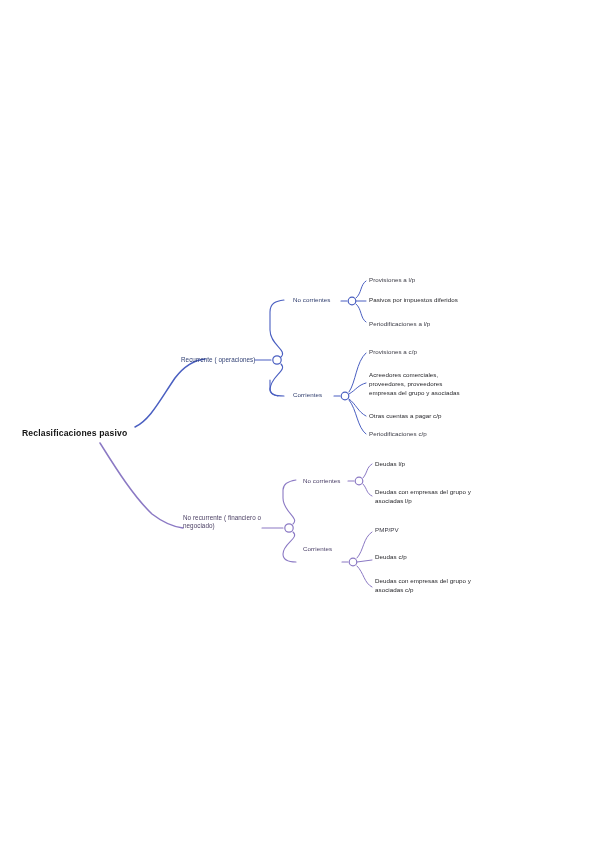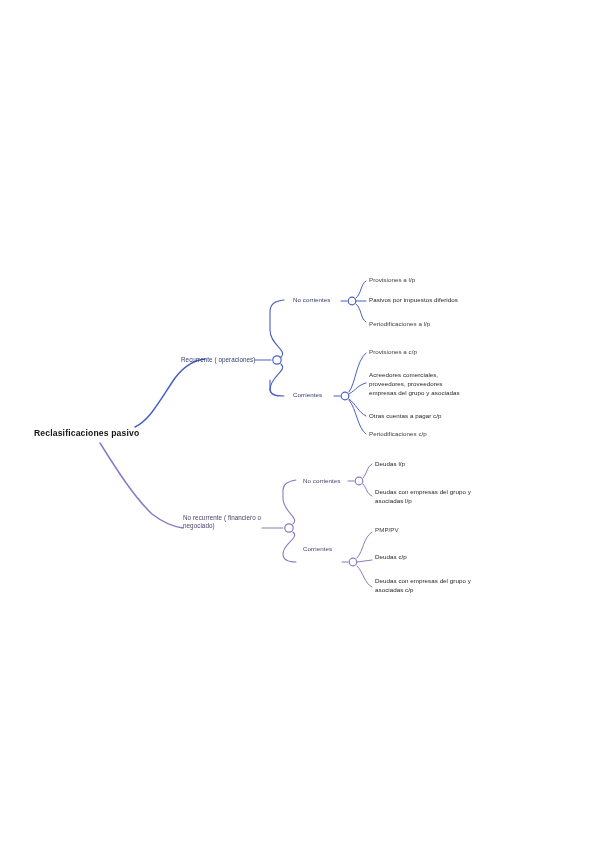--- a/index.html
+++ b/index.html
@@ -110,21 +110,21 @@
       <path d="M 363 484 C 368 490 366 493 372 496" stroke="#8b79c4" stroke-width="1"></path>
 
       <path d="M 342 562 L 348 562" stroke="#8b79c4" stroke-width="1.1"></path>
       <circle cx="353" cy="562" r="3.8" fill="#ffffff" stroke="#8b79c4" stroke-width="1.2"></circle>
       <path d="M 357 558 C 364 550 363 538 372 532" stroke="#8b79c4" stroke-width="1"></path>
       <path d="M 357 562 L 372 560" stroke="#8b79c4" stroke-width="1"></path>
       <path d="M 357 566 C 364 573 364 583 372 587" stroke="#8b79c4" stroke-width="1"></path>
     </g>
   </svg>
 
-  <div class="node-label root-label" style="left:34px; top:428px;">Reclasificaciones pasivo</div>
+  <div class="node-label root-label" style="left:22px; top:428px;">Reclasificaciones pasivo</div>
 
   <div class="node-label branch-label branch-label-blue" style="left:181px; top:356px;">Recurrente ( operaciones)</div>
 
   <div class="node-label sub-label sub-label-blue" style="left:293px; top:296px;">No corrientes</div>
 
   <div class="node-label leaf-label leaf-label-faint" style="left:369px; top:276px;">Provisiones a l/p</div>
   <div class="node-label leaf-label" style="left:369px; top:296px;">Pasivos por impuestos diferidos</div>
   <div class="node-label leaf-label leaf-label-faint" style="left:369px; top:320px;">Periodificaciones a l/p</div>
 
   <div class="node-label sub-label sub-label-blue" style="left:293px; top:391px;">Corrientes</div>

